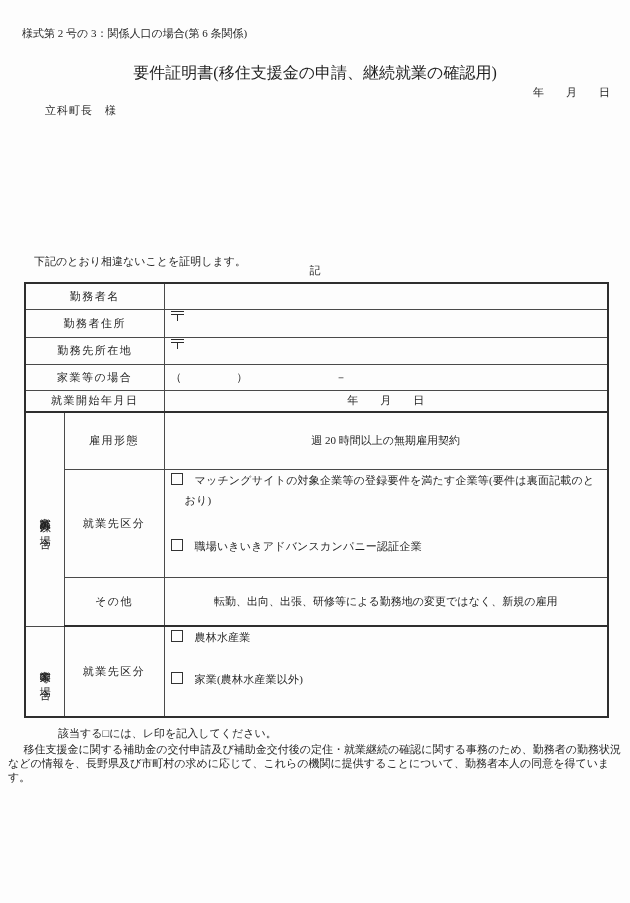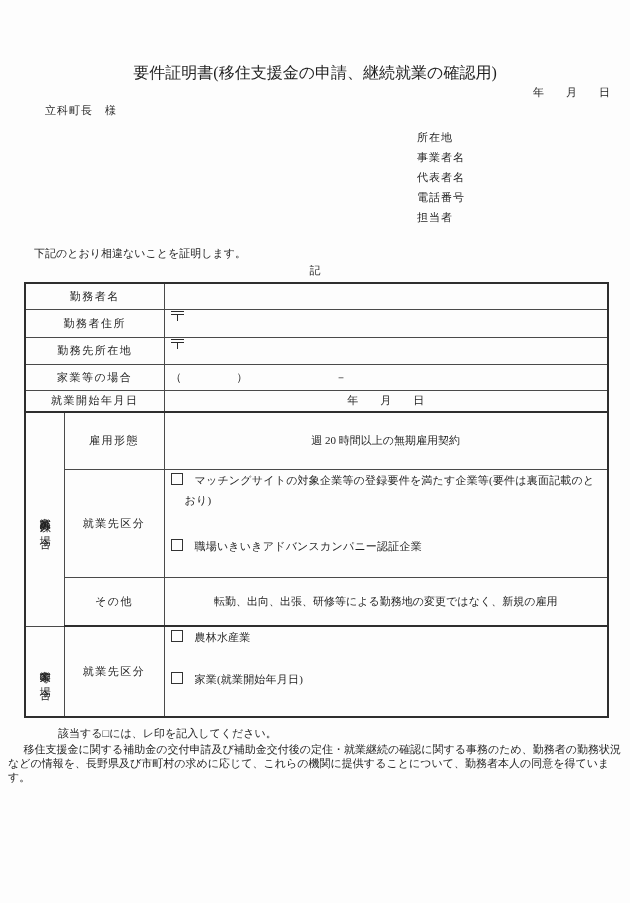--- a/index.html
+++ b/index.html
@@ -12,21 +12,21 @@
     position:relative; width:630px; height:903px;
     color:#1f1f1f; font-size:11px; line-height:13px;
     background:#fdfdfd; overflow:hidden;
   }
   .form-code  { position:absolute; left:22px; top:27px; }
   .doc-title  { position:absolute; left:0; right:0; top:66px; text-align:center; font-size:16px; }
   .date-line  { position:absolute; right:20px; top:86px; }
   .addressee  { position:absolute; left:45px; top:104px; letter-spacing:1px; }
   .sender-block { position:absolute; left:417px; top:127px; }
   .sender-field { height:20px; line-height:20px; letter-spacing:1px; }
-  .certify    { position:absolute; left:34px; top:247px;font-family:Liberation Serif, serif; }
+  .certify    { position:absolute; left:34px; top:255px;font-family:Liberation Serif, serif; }
   .ki         { position:absolute; left:0; right:0; top:264px; text-align:center; }
 
   table.form-table {
     position:absolute; left:24px; top:282px;
     border-collapse:collapse; table-layout:fixed;
     border:2px solid #2e2e2e;
     font-size:11px;
   }
   .form-table td {
     border:1px solid #4a4a4a;
@@ -68,31 +68,25 @@
   .consent {
     position:absolute; left:8px; top:742px; width:616px;
     line-height:14px; text-indent:1.4em;
   }
 </style>
 </head>
 <body>
 
 <div class="page">
 
+  <div class="form-code">様式第 2 号の 3：関係人口の場合(第 6 条関係)</div>
   <div class="doc-title">要件証明書(移住支援金の申請、継続就業の確認用)</div>
   <div class="date-line">年　　月　　日</div>
   <div class="addressee">立科町長　様</div>
 
-  <div class="sender-block">
-    <div class="sender-field">所在地</div>
-    <div class="sender-field">事業者名</div>
-    <div class="sender-field">代表者名</div>
-    <div class="sender-field">電話番号</div>
-    <div class="sender-field">担当者</div>
-  </div>
 
   <div class="certify">下記のとおり相違ないことを証明します。</div>
   <div class="ki">記</div>
 
   <table class="form-table">
     <colgroup>
         <col style="width:39px">
         <col style="width:100px">
         <col style="width:444px">
       </colgroup>
@@ -147,21 +141,21 @@
     </tr>
 
     <tr style="height:91px">
       <td class="side">家業等の場合</td>
       <td class="lbl">就業先区分</td>
       <td class="cb-cell cb-cell-b">
         <div class="cb-item">
           <span class="checkbox"></span><span class="cb-text">農林水産業</span>
         </div>
         <div class="cb-item">
-          <span class="checkbox"></span><span class="cb-text">家業(就業開始年月日)</span>
+          <span class="checkbox"></span><span class="cb-text">家業(農林水産業以外)</span>
         </div>
       </td>
     </tr>
   </tbody>
     </table>
 
   <div class="cb-note">該当する□には、レ印を記入してください。</div>
   <div class="consent">移住支援金に関する補助金の交付申請及び補助金交付後の定住・就業継続の確認に関する事務のため、勤務者の勤務状況などの情報を、長野県及び市町村の求めに応じて、これらの機関に提供することについて、勤務者本人の同意を得ています。</div>
 
 </div>

